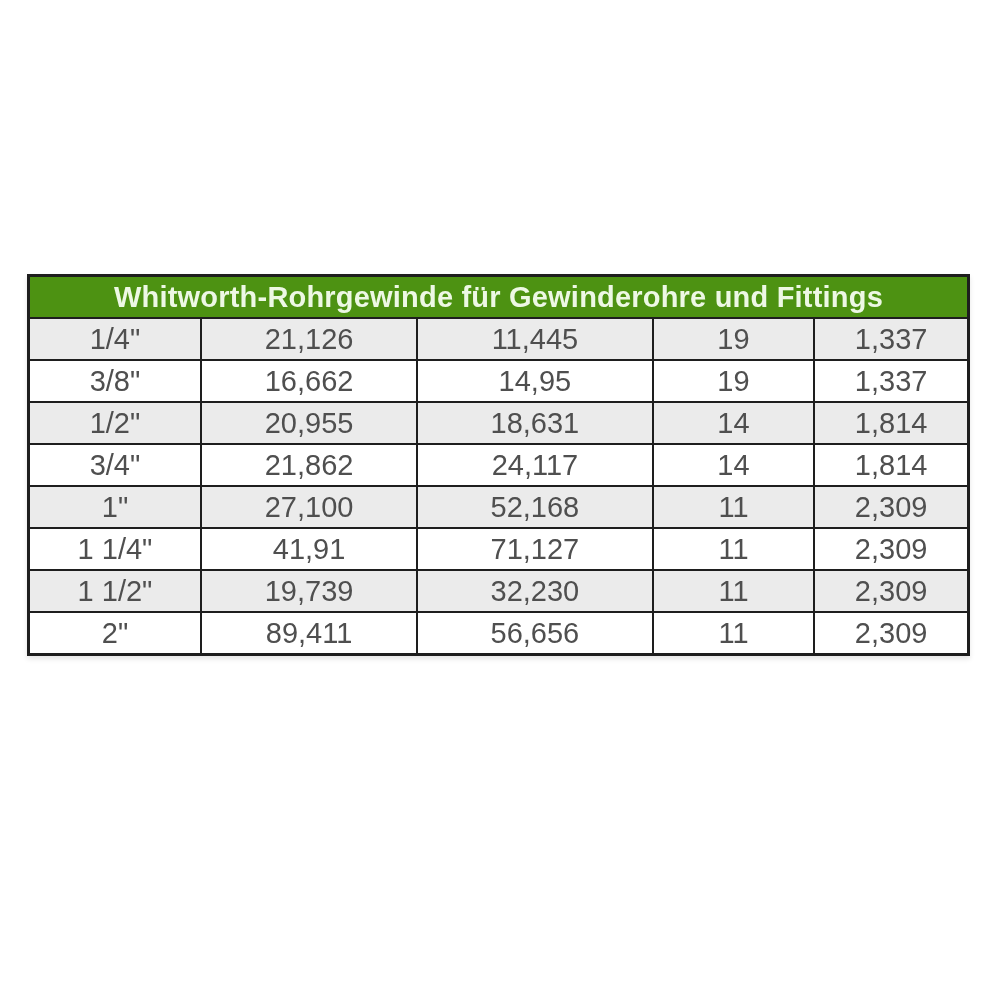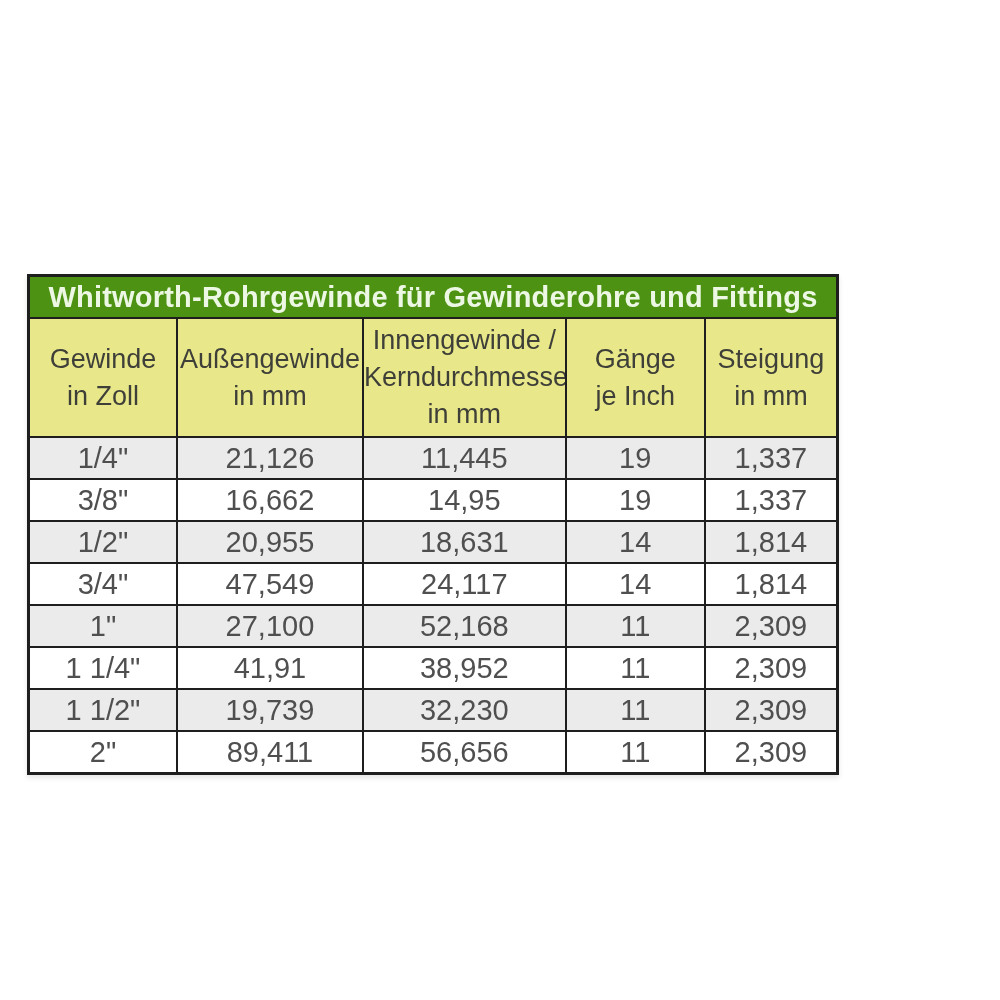--- a/index.html
+++ b/index.html
@@ -16,21 +16,21 @@
   }
   .canvas {
     position: absolute;
     inset: 0;
     background: #ffffff;
   }
   table.thread-table {
     position: absolute;
     left: 27px;
     top: 274px;
-    width: 812px;
+    width: 943px;
     border-collapse: collapse;
     table-layout: fixed;
     border: 3px solid #1e1e1e;
     box-shadow: 0 3px 5px rgba(0,0,0,0.10);
   }
   table.thread-table th,
   table.thread-table td {
     border: 2px solid #1e1e1e;
     text-align: center;
     vertical-align: middle;
@@ -72,33 +72,20 @@
       <col style="width:18.35%">
       <col style="width:23.00%">
       <col style="width:25.05%">
       <col style="width:17.20%">
       <col style="width:16.40%">
     </colgroup>
     <thead>
       <tr>
         <th colspan="5" class="title-cell">Whitworth-Rohrgewinde für Gewinderohre und Fittings</th>
       </tr>
-      <tr>
-        <th class="header-cell">Gewinde
-in Zoll</th>
-        <th class="header-cell">Außengewinde
-in mm</th>
-        <th class="header-cell">Innengewinde /
-Kerndurchmesser
-in mm</th>
-        <th class="header-cell">Gänge
-je Inch</th>
-        <th class="header-cell">Steigung
-in mm</th>
-      </tr>
     </thead>
     <tbody>
       <tr class="data-row">
         <td>1/4"</td>
         <td>21,126</td>
         <td>11,445</td>
         <td>19</td>
         <td>1,337</td>
       </tr>
       <tr class="data-row">
@@ -110,36 +97,36 @@
       </tr>
       <tr class="data-row">
         <td>1/2"</td>
         <td>20,955</td>
         <td>18,631</td>
         <td>14</td>
         <td>1,814</td>
       </tr>
       <tr class="data-row">
         <td>3/4"</td>
-        <td>47,549</td>
+        <td>21,862</td>
         <td>24,117</td>
         <td>14</td>
         <td>1,814</td>
       </tr>
       <tr class="data-row">
         <td>1"</td>
         <td>27,100</td>
         <td>52,168</td>
         <td>11</td>
         <td>2,309</td>
       </tr>
       <tr class="data-row">
         <td>1 1/4"</td>
         <td>41,91</td>
-        <td>38,952</td>
+        <td>71,127</td>
         <td>11</td>
         <td>2,309</td>
       </tr>
       <tr class="data-row">
         <td>1 1/2"</td>
         <td>19,739</td>
         <td>32,230</td>
         <td>11</td>
         <td>2,309</td>
       </tr>

